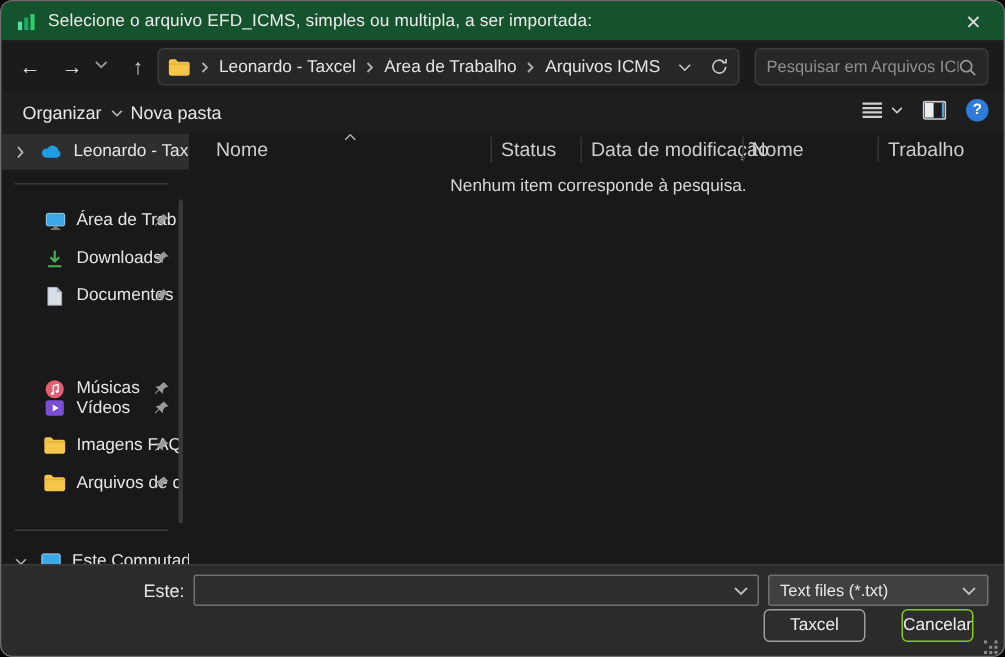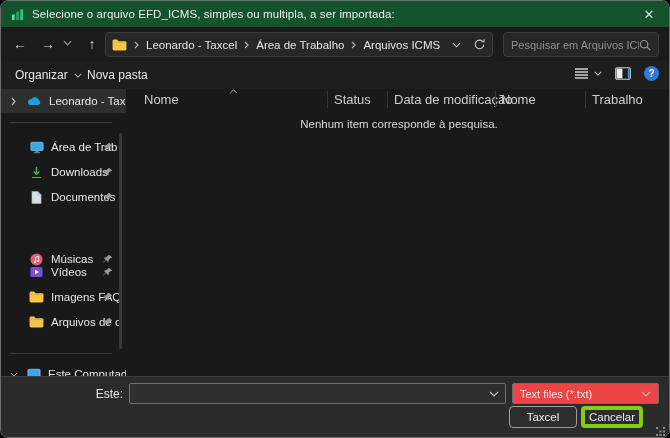--- a/index.html
+++ b/index.html
@@ -49,26 +49,26 @@
   .colhead { position:absolute; top:3px; font-size:13px; color:#cdcdcd; cursor:pointer; }
   .colsep { position:absolute; top:2px; width:1px; height:17px; background:#343434; }
   .sortcaret { position:absolute; left:100px; top:0px; color:#b5b5b5; cursor:pointer; }
   .emptymsg { position:absolute; left:0; right:0; top:29px; text-align:center; font-size:11.5px; color:#d8d8d8; }
   
   .footer { position:absolute; left:0; top:375px; width:100%; height:63px; background:#2b2b2b; border-top:1px solid #3c3c3c; }
   .fname-label { position:absolute; left:60px; top:10px; width:62px; text-align:right; font-size:12px; color:#e8e8e8; }
   .fname-combo { position:absolute; left:128px; top:6px; width:377px; height:21px; background:#2e2e2e; border:1px solid #707070; border-radius:2px; display:flex; align-items:center; }
   .fname-combo input { flex:1; background:transparent; border:none; outline:none; color:#e8e8e8; font-size:11.5px; padding:0 6px; font-family:"Liberation Sans",sans-serif; min-width:0; }
   .fname-combo .dd { margin-right:6px; color:#bdbdbd; display:flex; cursor:pointer; }
-  .ftype-select { position:absolute; left:511px; top:6px; width:147px; height:21px; background:#ef4444; border:1px solid #707070; border-radius:2px; display:flex; align-items:center; justify-content:space-between; padding:0 7px; cursor:pointer; }
+  .ftype-select { position:absolute; left:511px; top:6px; width:147px; height:21px; background:#404040; border:1px solid #707070; border-radius:2px; display:flex; align-items:center; justify-content:space-between; padding:0 7px; cursor:pointer; }
   .ftype-select span { font-size:11px; color:#e8e8e8; }
   .ftype-select .dd { color:#bdbdbd; display:flex; }
   .btn { position:absolute; top:29px; height:22px; background:#2d2d2d; border-radius:4px; color:#ededed; font-size:11.5px; text-align:center; cursor:pointer; font-family:"Liberation Sans",sans-serif; }
   .btn-open { left:508px; width:68px; border:1px solid #9d9d9d; }
-  .btn-cancel { left:580px; width:62px; border:4px solid #84cc16; }
+  .btn-cancel { left:600px; width:48px; border:1px solid #84cc16; }
   .grip { position:absolute; right:4px; bottom:3px; width:9px; height:9px; }
   .grip::before { content:""; position:absolute; left:0; top:0; width:2px; height:2px; background:#8a8a8a;
     box-shadow: 7px 0 0 #8a8a8a, 7px 3.5px 0 #8a8a8a, 3.5px 3.5px 0 #8a8a8a, 7px 7px 0 #8a8a8a, 3.5px 7px 0 #8a8a8a, 0 7px 0 #8a8a8a; }
   .grip::before { left:0; top:0; }
   svg { display:block; }
 </style>
 </head>
 <body>
 
 <div class="window">

